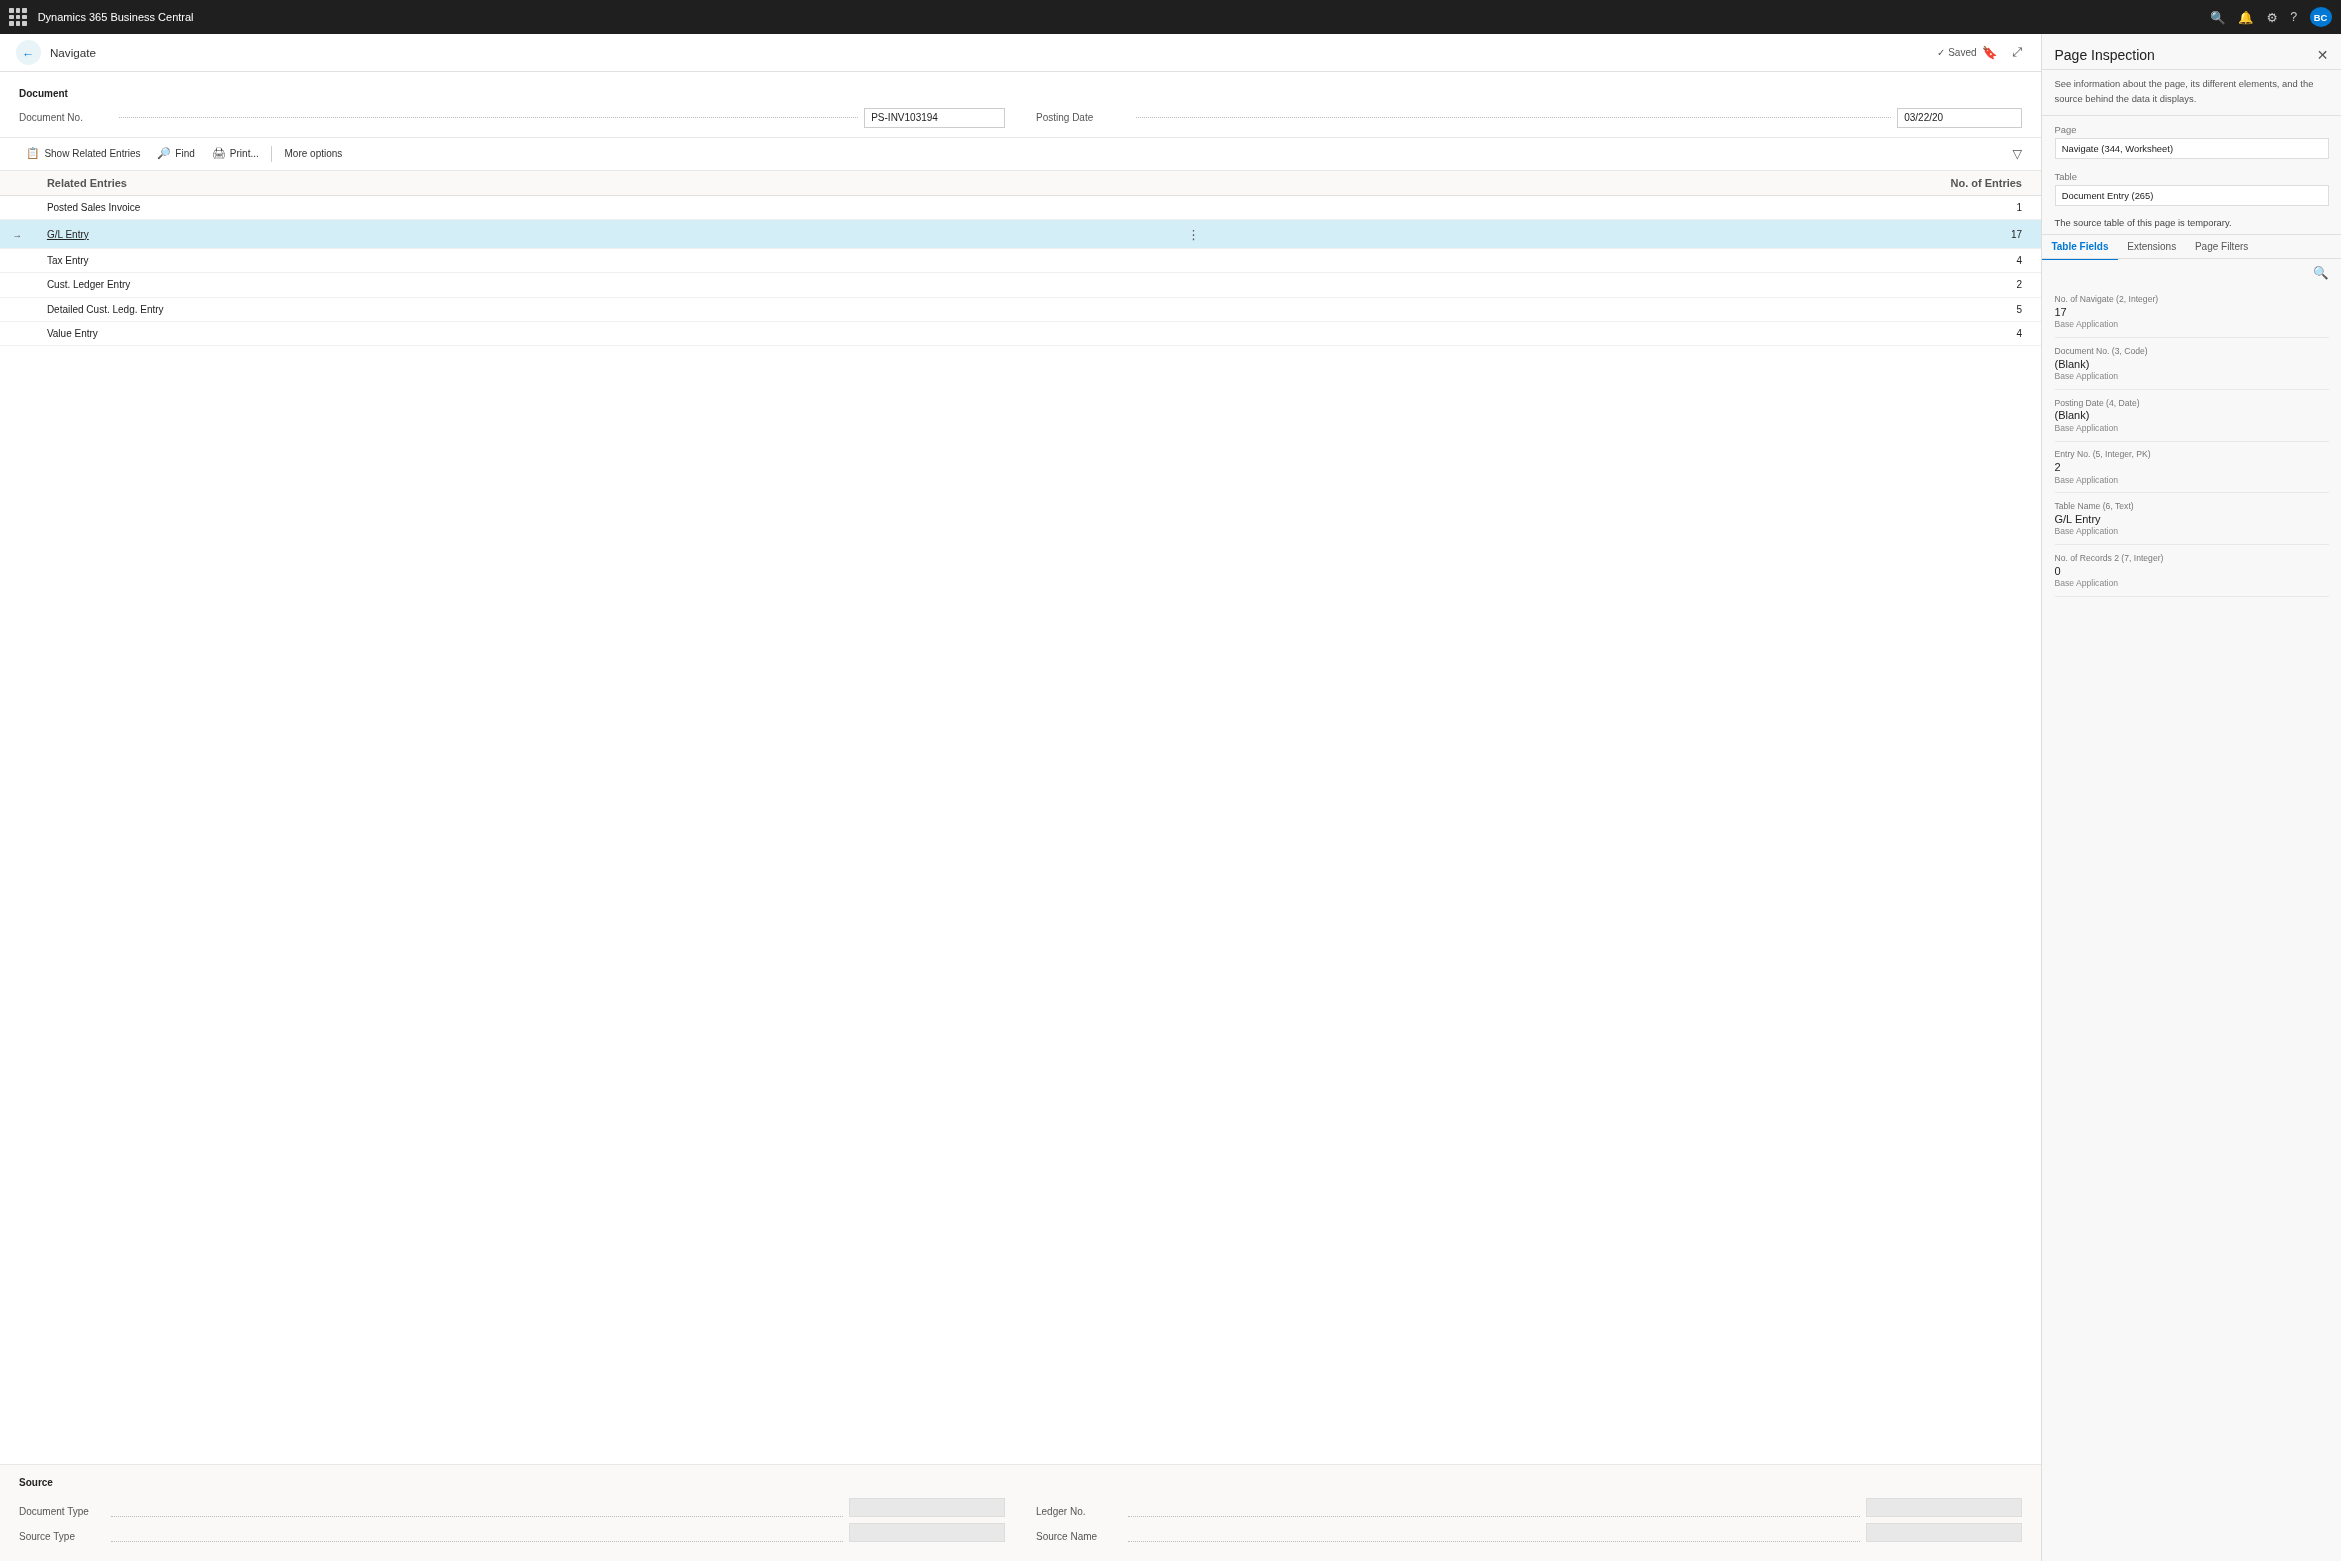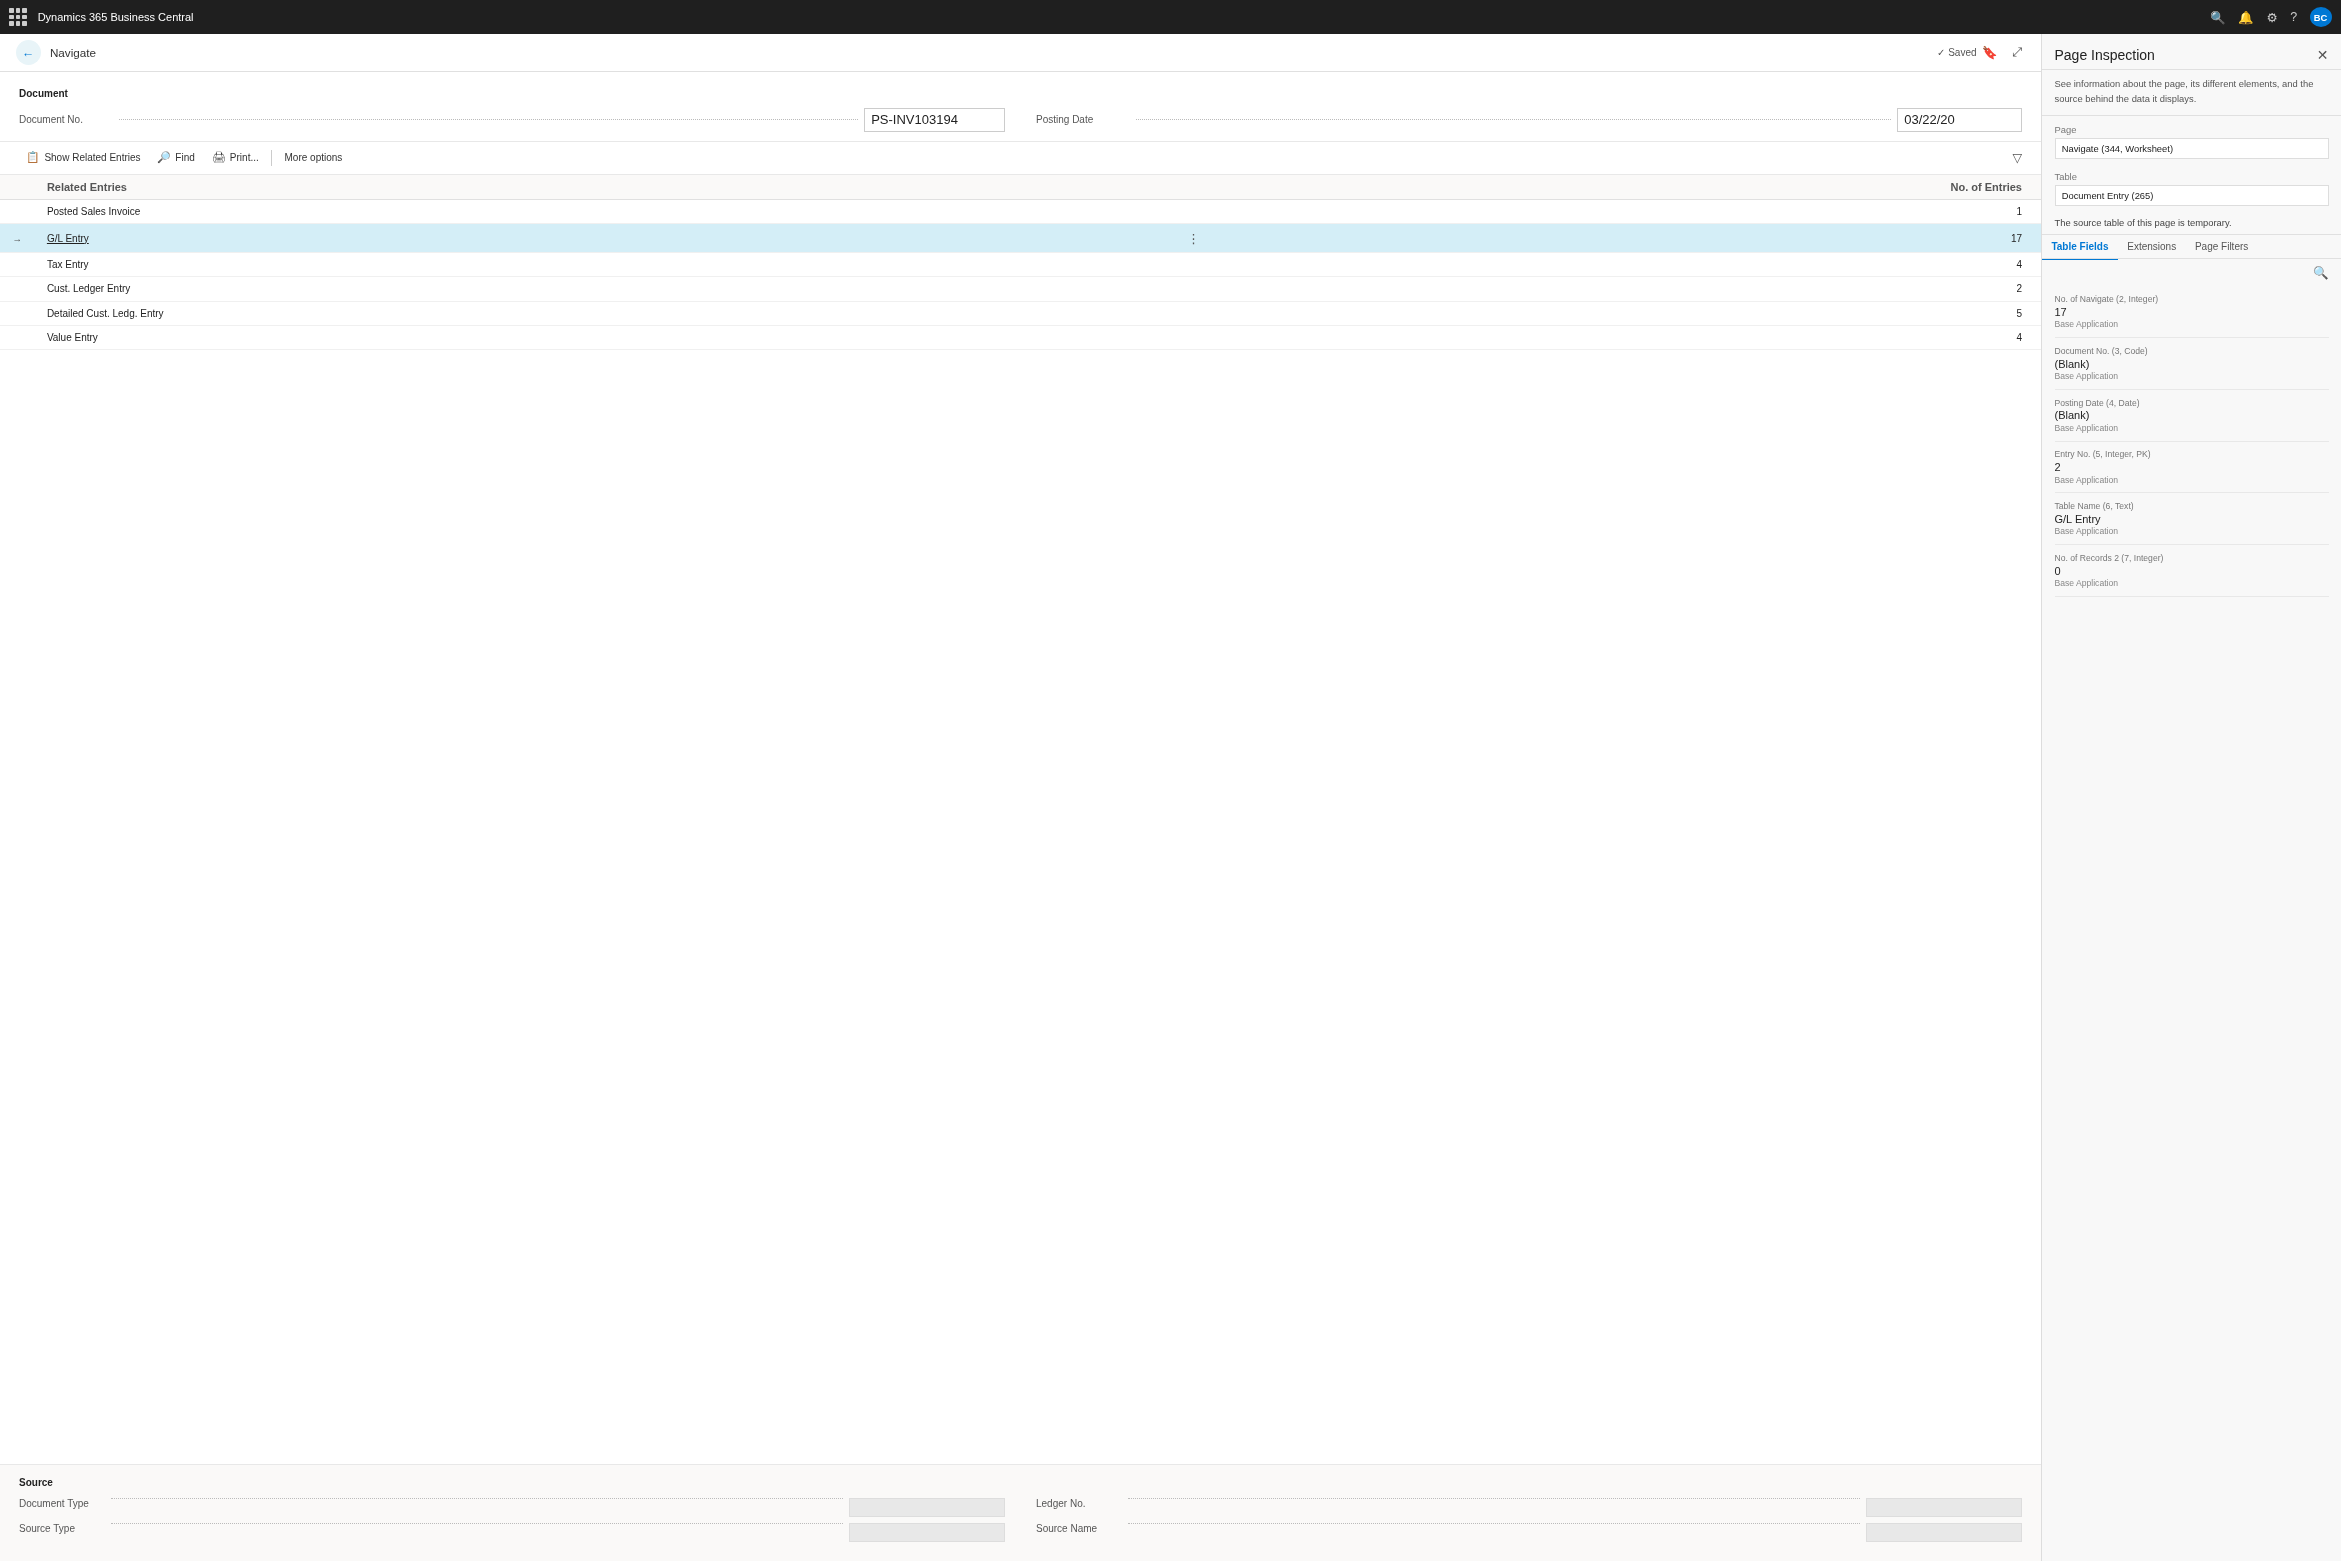--- a/index.html
+++ b/index.html
@@ -45,21 +45,21 @@
     .toolbar-icons { display: flex; gap: 7.8px; }
     .toolbar-icon-btn { background: none; border: none; cursor: pointer; color: #555; font-size: 12.5px; padding: 3.1px; }
 
     
     .form-section { padding: 15.6px 19px 9.4px; border-bottom: 0.8px solid #e8e8e8; }
     .form-section-title { font-weight: 600; font-size: 10px; margin-bottom: 9.4px; color: #222; }
     .form-row { display: flex; gap: 31px; }
     .form-field { display: flex; align-items: center; gap: 0; flex: 1; }
     .form-label { color: #555; font-size: 10px; min-width: 94px; }
     .form-dots { flex: 1; border-bottom: 0.8px dotted #bbb; margin: 0 6.2px; min-width: 15.6px; }
-    .form-input { border: 0.8px solid #ccc; padding: 3.1px 6.2px; font-size: 13px; min-width: 125px; background: #fff; color: #222; }
+    .form-input { border: 0.8px solid #ccc; padding: 3.1px 6.2px; font-size: 10px; min-width: 125px; background: #fff; color: #222; }
 
     
     .action-bar {
       padding: 4.7px 19px;
       display: flex;
       align-items: center;
       gap: 1.6px;
       border-bottom: 0.8px solid #e8e8e8;
       background: #fff;
     }
@@ -86,21 +86,21 @@
     .entries-table tr.selected td { color: #222; }
     .row-arrow { color: #555; font-size: 9.4px; }
     .row-link { color: #0078d4; text-decoration: underline; cursor: pointer; }
     .row-menu { color: #555; font-size: 12.5px; cursor: pointer; }
     .table-section { flex: 1; padding: 0; }
 
     
     .source-section { padding: 12.5px 19px; border-top: 0.8px solid #e8e8e8; background: #faf9f8; }
     .source-section-title { font-weight: 600; font-size: 10px; margin-bottom: 9.4px; color: #222; }
     .source-row { display: flex; gap: 31px; margin-bottom: 6.2px; }
-    .source-field { display: flex; align-items: flex-start; flex: 1; }
+    .source-field { display: flex; align-items: flex-end; flex: 1; }
     .source-label { color: #555; font-size: 10px; min-width: 86px; }
     .source-dots { flex: 1; border-bottom: 0.8px dotted #bbb; margin: 0 6.2px; min-width: 15.6px; }
     .source-input { border: 0.8px solid #ddd; padding: 3.1px 6.2px; font-size: 10px; min-width: 125px; background: #e8e8e8; color: #555; }
 
     
     .right-panel {
       width: 300px;
       background: #f8f8f8;
       border-left: 0.8px solid #ddd;
       display: flex;

